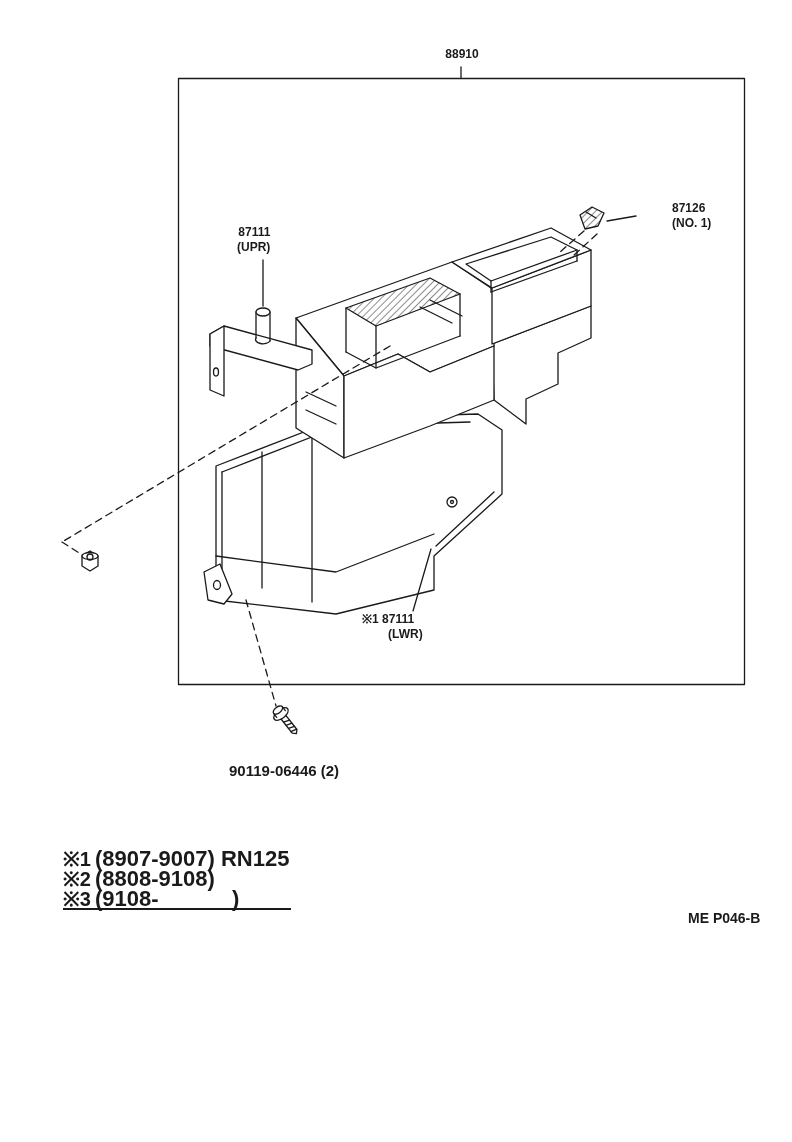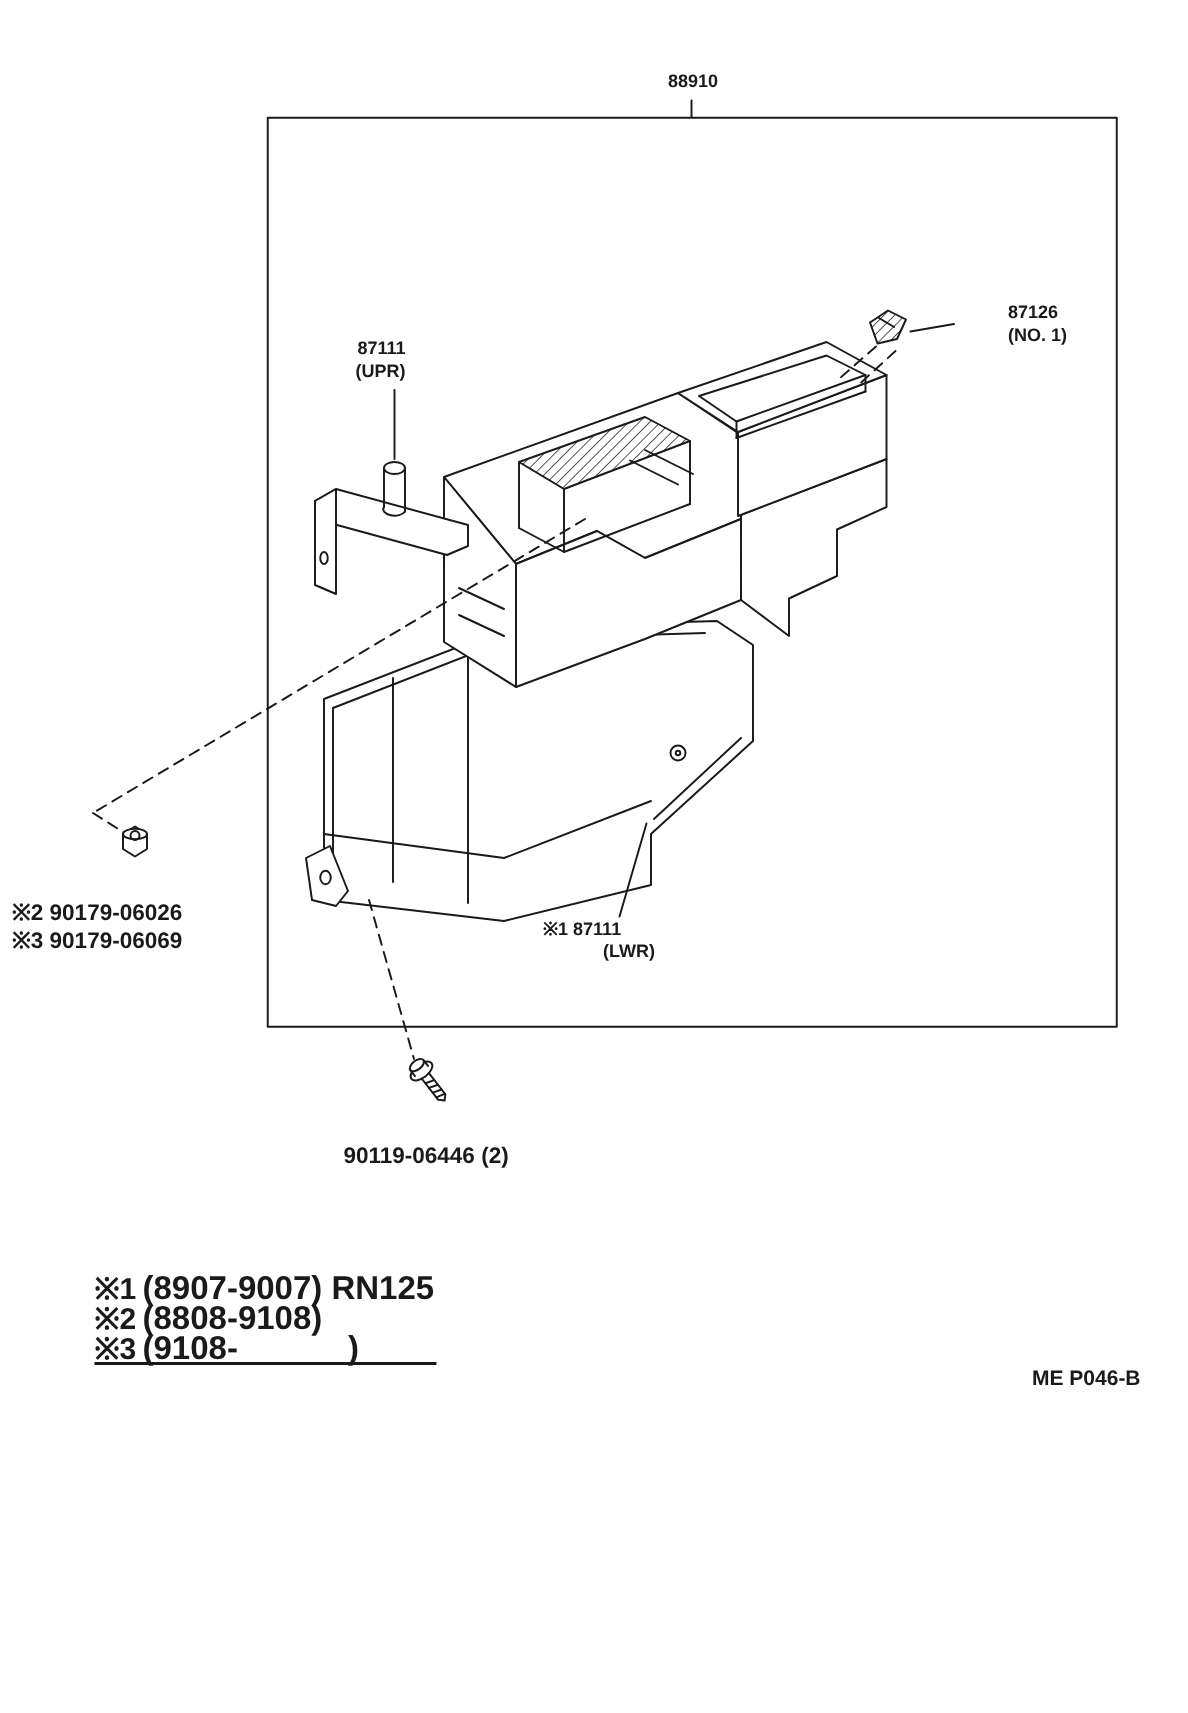--- a/index.html
+++ b/index.html
@@ -145,28 +145,24 @@
   <div class="lbl" style="left:237px; top:226px;text-align:right;">
     <span class="num">87111</span>
     <span class="sub">(UPR)</span>
   </div>
 
   <div class="lbl" style="left:672px; top:202px;">
     <span class="num">87126</span>
     <span class="sub">(NO. 1)</span>
   </div>
 
-  <div class="lbl fastener-lines" style="left:8px; top:601px;">
-    <span class="small">※2 90179-06026</span>
-    <span class="small">※3 90179-06069</span>
-  </div>
 
   <div class="lbl" style="left:362px; top:613px;">
     <span class="num">※1 87111</span>
-    <span class="sub" style="margin-left:40px;">(LWR)</span>
+    <span class="sub" style="margin-left:26px;">(LWR)</span>
   </div>
 
   <div class="lbl" style="left:229px; top:763px;">
     <span class="small">90119-06446 (2)</span>
   </div>
 
   <div class="legend">
     <div class="legend-row">
       <span class="legend-ref">※1</span>
       <span class="legend-text">(8907-9007) RN125</span>

